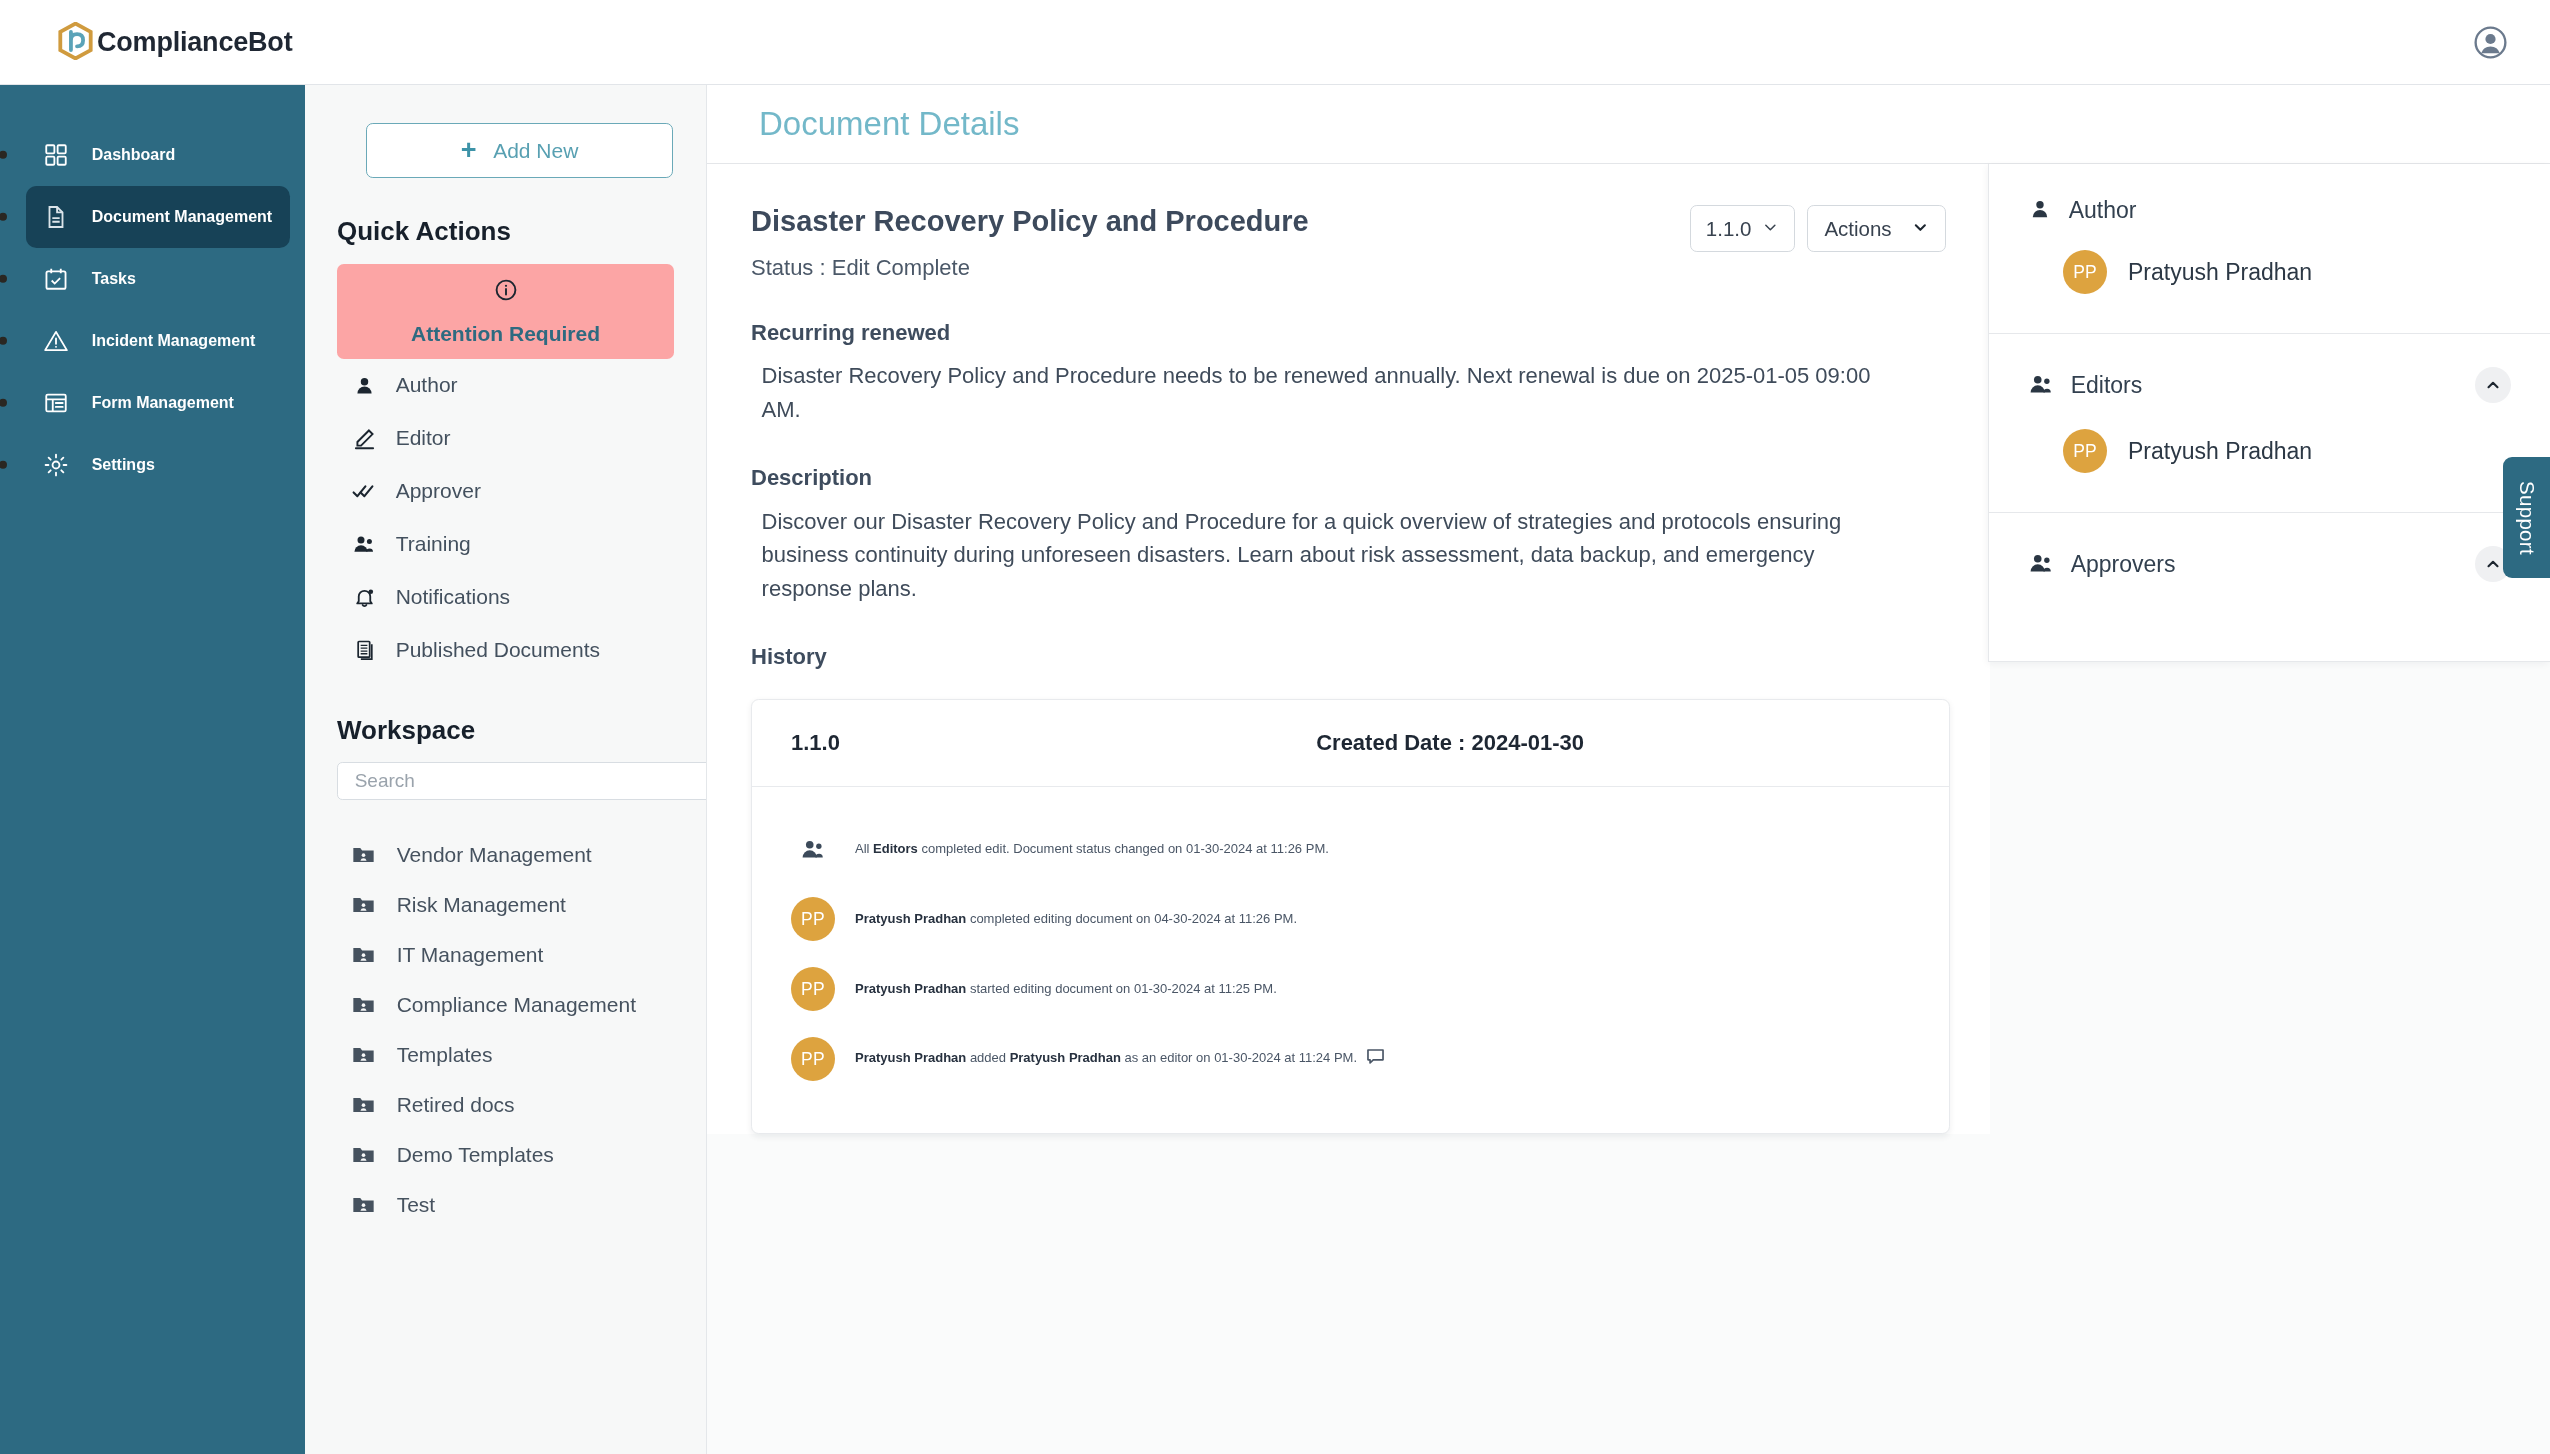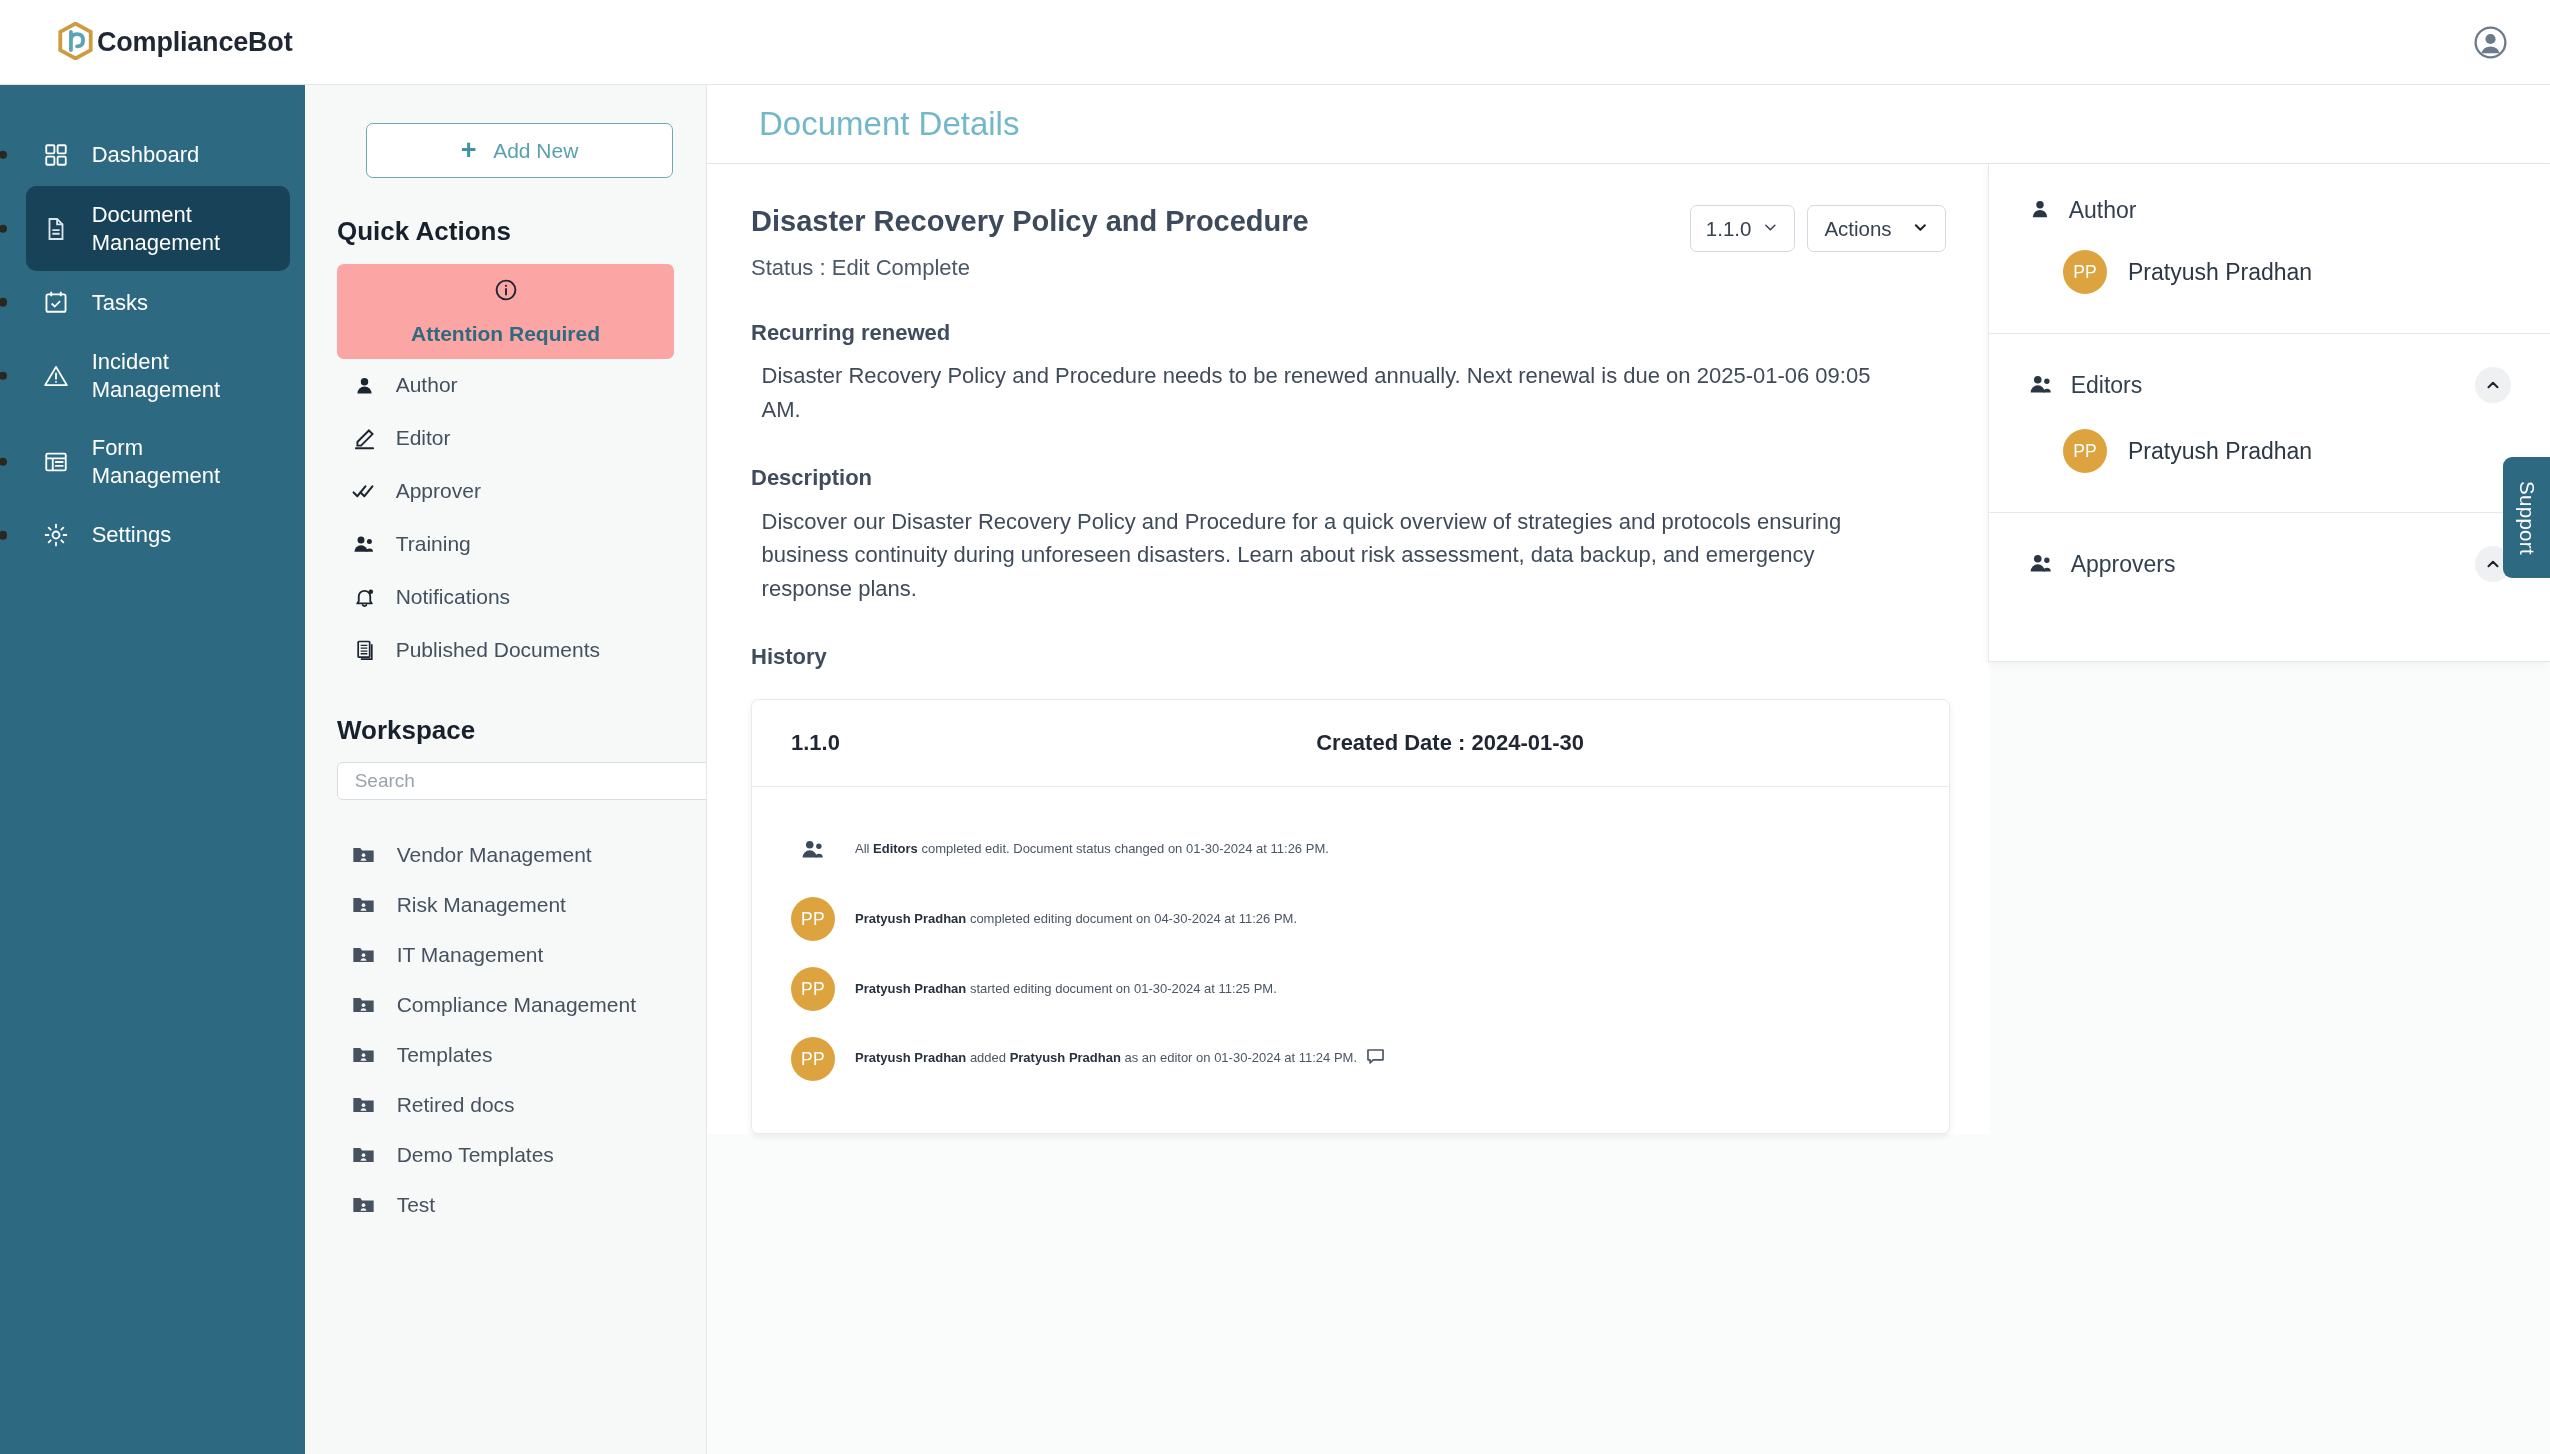--- a/index.html
+++ b/index.html
@@ -31,21 +31,21 @@
     position: relative;
     display: flex; align-items: center; gap: 20px;
     margin: 0 15px 0 26px;
     padding: 15px 13.7px;
     border-radius: 10.6px;
     color: #ffffff;
     cursor: pointer;
     min-height: 47px;
   }
   .nav-item.active { background: #174257; }
-  .nav-label { font-size: 22px; line-height: 1.26; font-weight: 400; }
+  .nav-label { font-size: 16px; line-height: 1.26; font-weight: 700; }
   .nav-icon { width: 32px; height: 32px; flex: 0 0 32px; display: flex; align-items: center; justify-content: center; }
   .nav-dot {
     position: absolute; left: -27px; top: 50%; transform: translateY(-50%);
     width: 8.3px; height: 8.3px; border-radius: 50%; background: #2a2722;
   }
 
   
   .panel2 {
     position: absolute; left: 305px; top: 85px; width: 402px; height: 1369px;
     background: #f7f8f8; border-right: 0.8px solid #e4e7ea;
@@ -489,21 +489,21 @@
             <span>
               <svg width="16.7" height="16.7" viewBox="0 0 24 24" fill="none" stroke="#1d2630" stroke-width="3" stroke-linecap="round" stroke-linejoin="round">
                   <path d="M5.5 9 12 15.5 18.5 9"></path>
                 </svg>
             </span>
           </button>
         </div>
       </div>
 
       <div class="blk-title">Recurring renewed</div>
-      <div class="blk-body">Disaster Recovery Policy and Procedure needs to be renewed annually. Next renewal is due on 2025-01-06 09:05 AM.</div>
+      <div class="blk-body">Disaster Recovery Policy and Procedure needs to be renewed annually. Next renewal is due on 2025-01-05 09:00 AM.</div>
 
       <div class="blk-title">Description</div>
       <div class="blk-body">Discover our Disaster Recovery Policy and Procedure for a quick overview of strategies and protocols ensuring business continuity during unforeseen disasters. Learn about risk assessment, data backup, and emergency response plans.</div>
 
       <div class="history-wrap">
         <div class="blk-title" style="margin-top:0">History</div>
 
         <div class="hist-card">
           <div class="hist-head">
             <span class="hist-ver">1.1.0</span>

